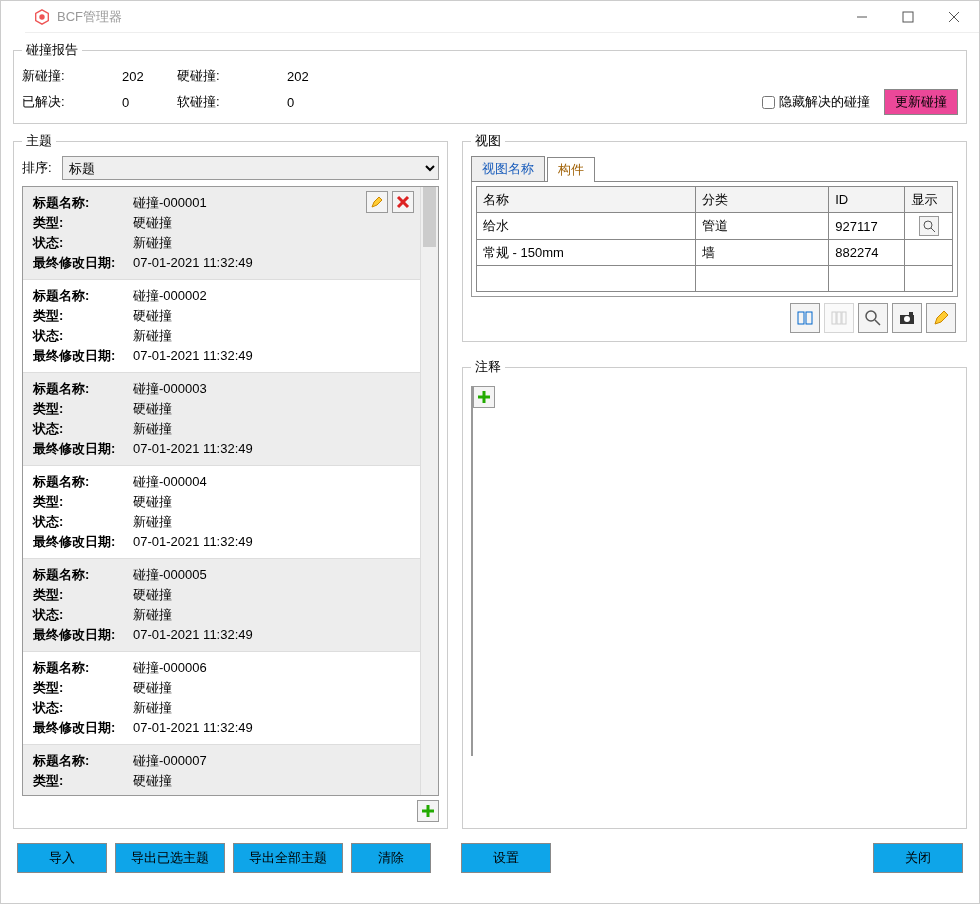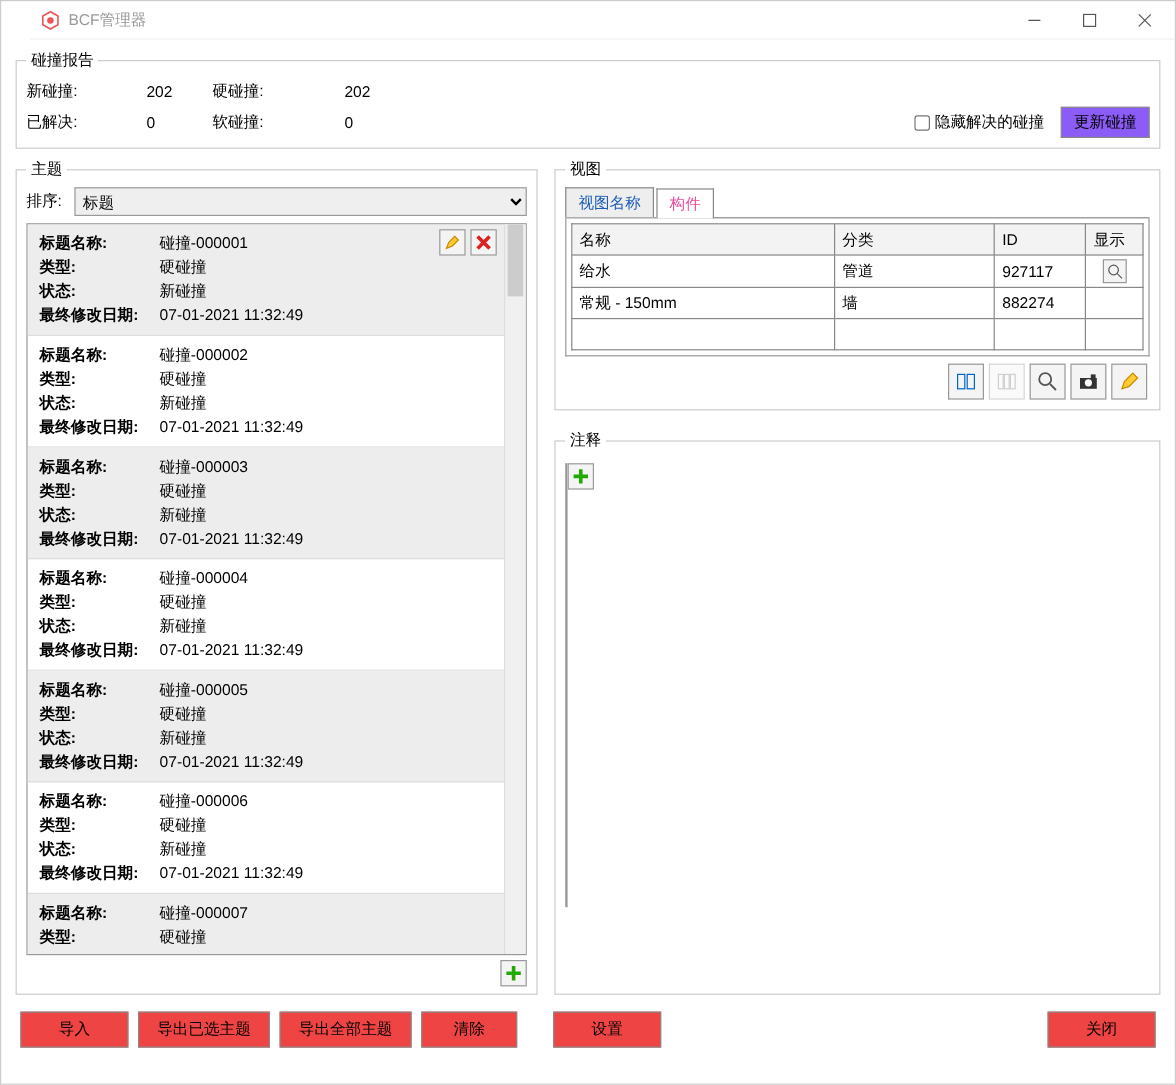--- a/index.html
+++ b/index.html
@@ -13,21 +13,21 @@
 .content { padding: 8px 12px; }
 
 fieldset { border: 1px solid #ccc; padding: 6px 8px; margin-bottom: 8px; }
 legend { padding: 0 4px; color: #000000; }
 
 .report-row { display: flex; align-items: center; padding: 2px 0; }
 .rlabel1 { width: 100px; }
 .rval1 { width: 55px; }
 .rlabel2 { width: 110px; }
 .rval2 { flex: 1; }
-.update-btn { padding: 3px 10px; background: #8b5cf6; border: 1px solid #888; cursor: pointer; margin-left: 8px; }
+.update-btn { padding: 3px 10px; background: #ec4899; border: 1px solid #888; cursor: pointer; margin-left: 8px; }
 .checkbox-wrap { display: flex; align-items: center; margin-right: 6px; }
 .checkbox-wrap input { margin-right: 4px; }
 
 .main-row { display: flex; gap: 14px; }
 .col-left { width: 435px; display: flex; flex-direction: column; }
 .col-right { width: 505px; display: flex; flex-direction: column; }
 
 .sort-row { display: flex; align-items: center; margin-bottom: 6px; }
 .sort-row label { width: 40px; }
 .sort-row select { flex: 1; padding: 2px; border: 1px solid #999; height: 24px; }
@@ -41,34 +41,34 @@
 .topic-item.alt { background: #ededed; }
 .topic-field { display: flex; line-height: 20px; }
 .topic-field .fl { width: 100px; font-weight: bold; }
 .topic-actions { position: absolute; top: 4px; right: 6px; display: flex; gap: 4px; }
 .icon-btn { width: 22px; height: 22px; border: 1px solid #999; background: #f4f4f4; display: flex; align-items: center; justify-content: center; cursor: pointer; }
 
 .add-row { display: flex; justify-content: flex-end; padding-top: 4px; }
 
 .tabs { display: flex; border-bottom: 1px solid #888; }
 .tab { padding: 3px 10px; border: 1px solid #888; border-bottom: none; background: #eee; color: #1a5dbb; margin-right: 2px; cursor: pointer; }
-.tab.active { background: #fff; position: relative; top: 1px; color: #ec4899; }
+.tab.active { background: #fff; position: relative; top: 1px; color: #a16207; }
 
 .table-wrap { border: 1px solid #999; border-top: none; padding: 4px; }
 .grid { width: 100%; border-collapse: collapse; }
 .grid th, .grid td { border: 1px solid #888; padding: 3px 6px; text-align: left; height: 26px; }
 .grid th { background: #f3f3f3; font-weight: normal; }
 
 .view-tools { display: flex; justify-content: flex-end; gap: 4px; padding: 6px 2px 2px; }
 .view-tools .icon-btn { width: 30px; height: 30px; }
 
 .notes-box { border: 1px solid #999; height: 370px; margin-top: 4px; }
 
 .bottom-bar { display: flex; gap: 8px; padding: 6px 4px; }
-.btn { padding: 5px 0; width: 100px; text-align: center; background: #ef4444; border: 1px solid #888; cursor: pointer; font-family: Liberation Serif, serif; }
+.btn { padding: 5px 0; width: 100px; text-align: center; background: #0ea5e9; border: 1px solid #888; cursor: pointer; font-family: Liberation Serif, serif; }
 .spacer { flex: 1; }
 </style>
 </head>
 <body>
 
 <div class="titlebar">
   <span class="app-icon">
     <svg viewBox="0 0 20 20">
         <polygon points="10,2 17,6 17,14 10,18 3,14 3,6" fill="none" stroke="#e55" stroke-width="1.5"></polygon>
         <circle cx="10" cy="10" r="3" fill="#e55"></circle>

